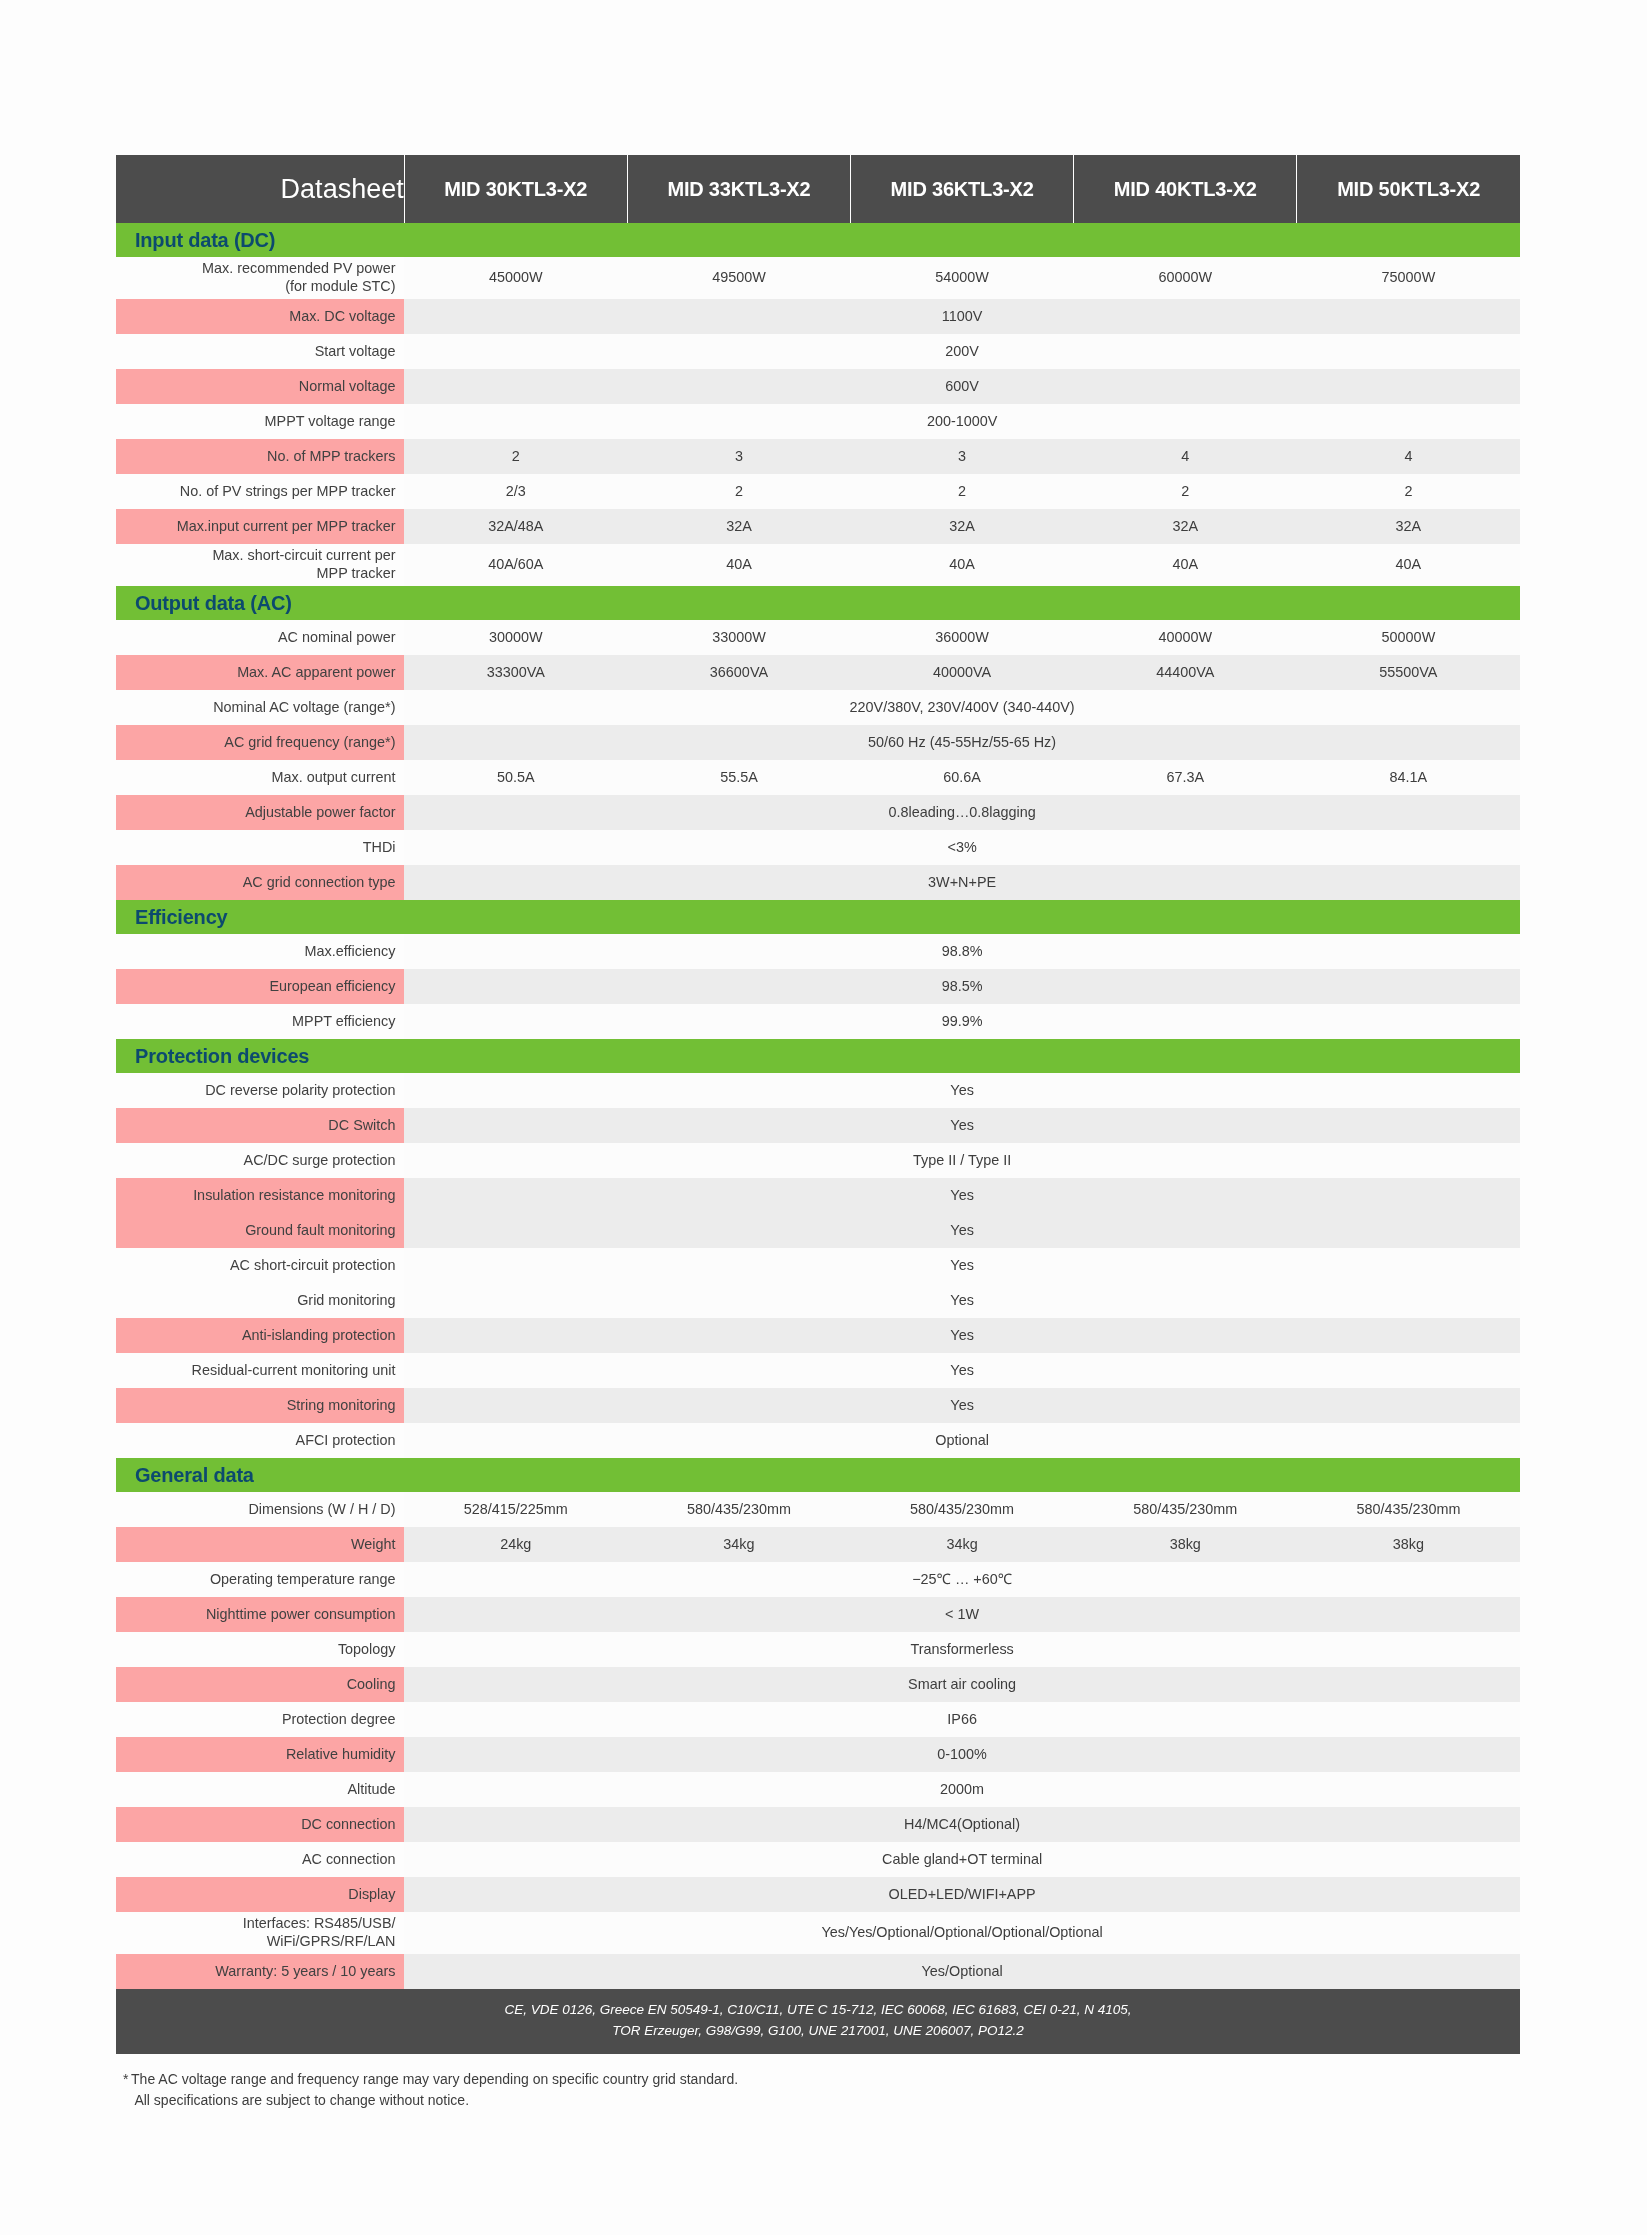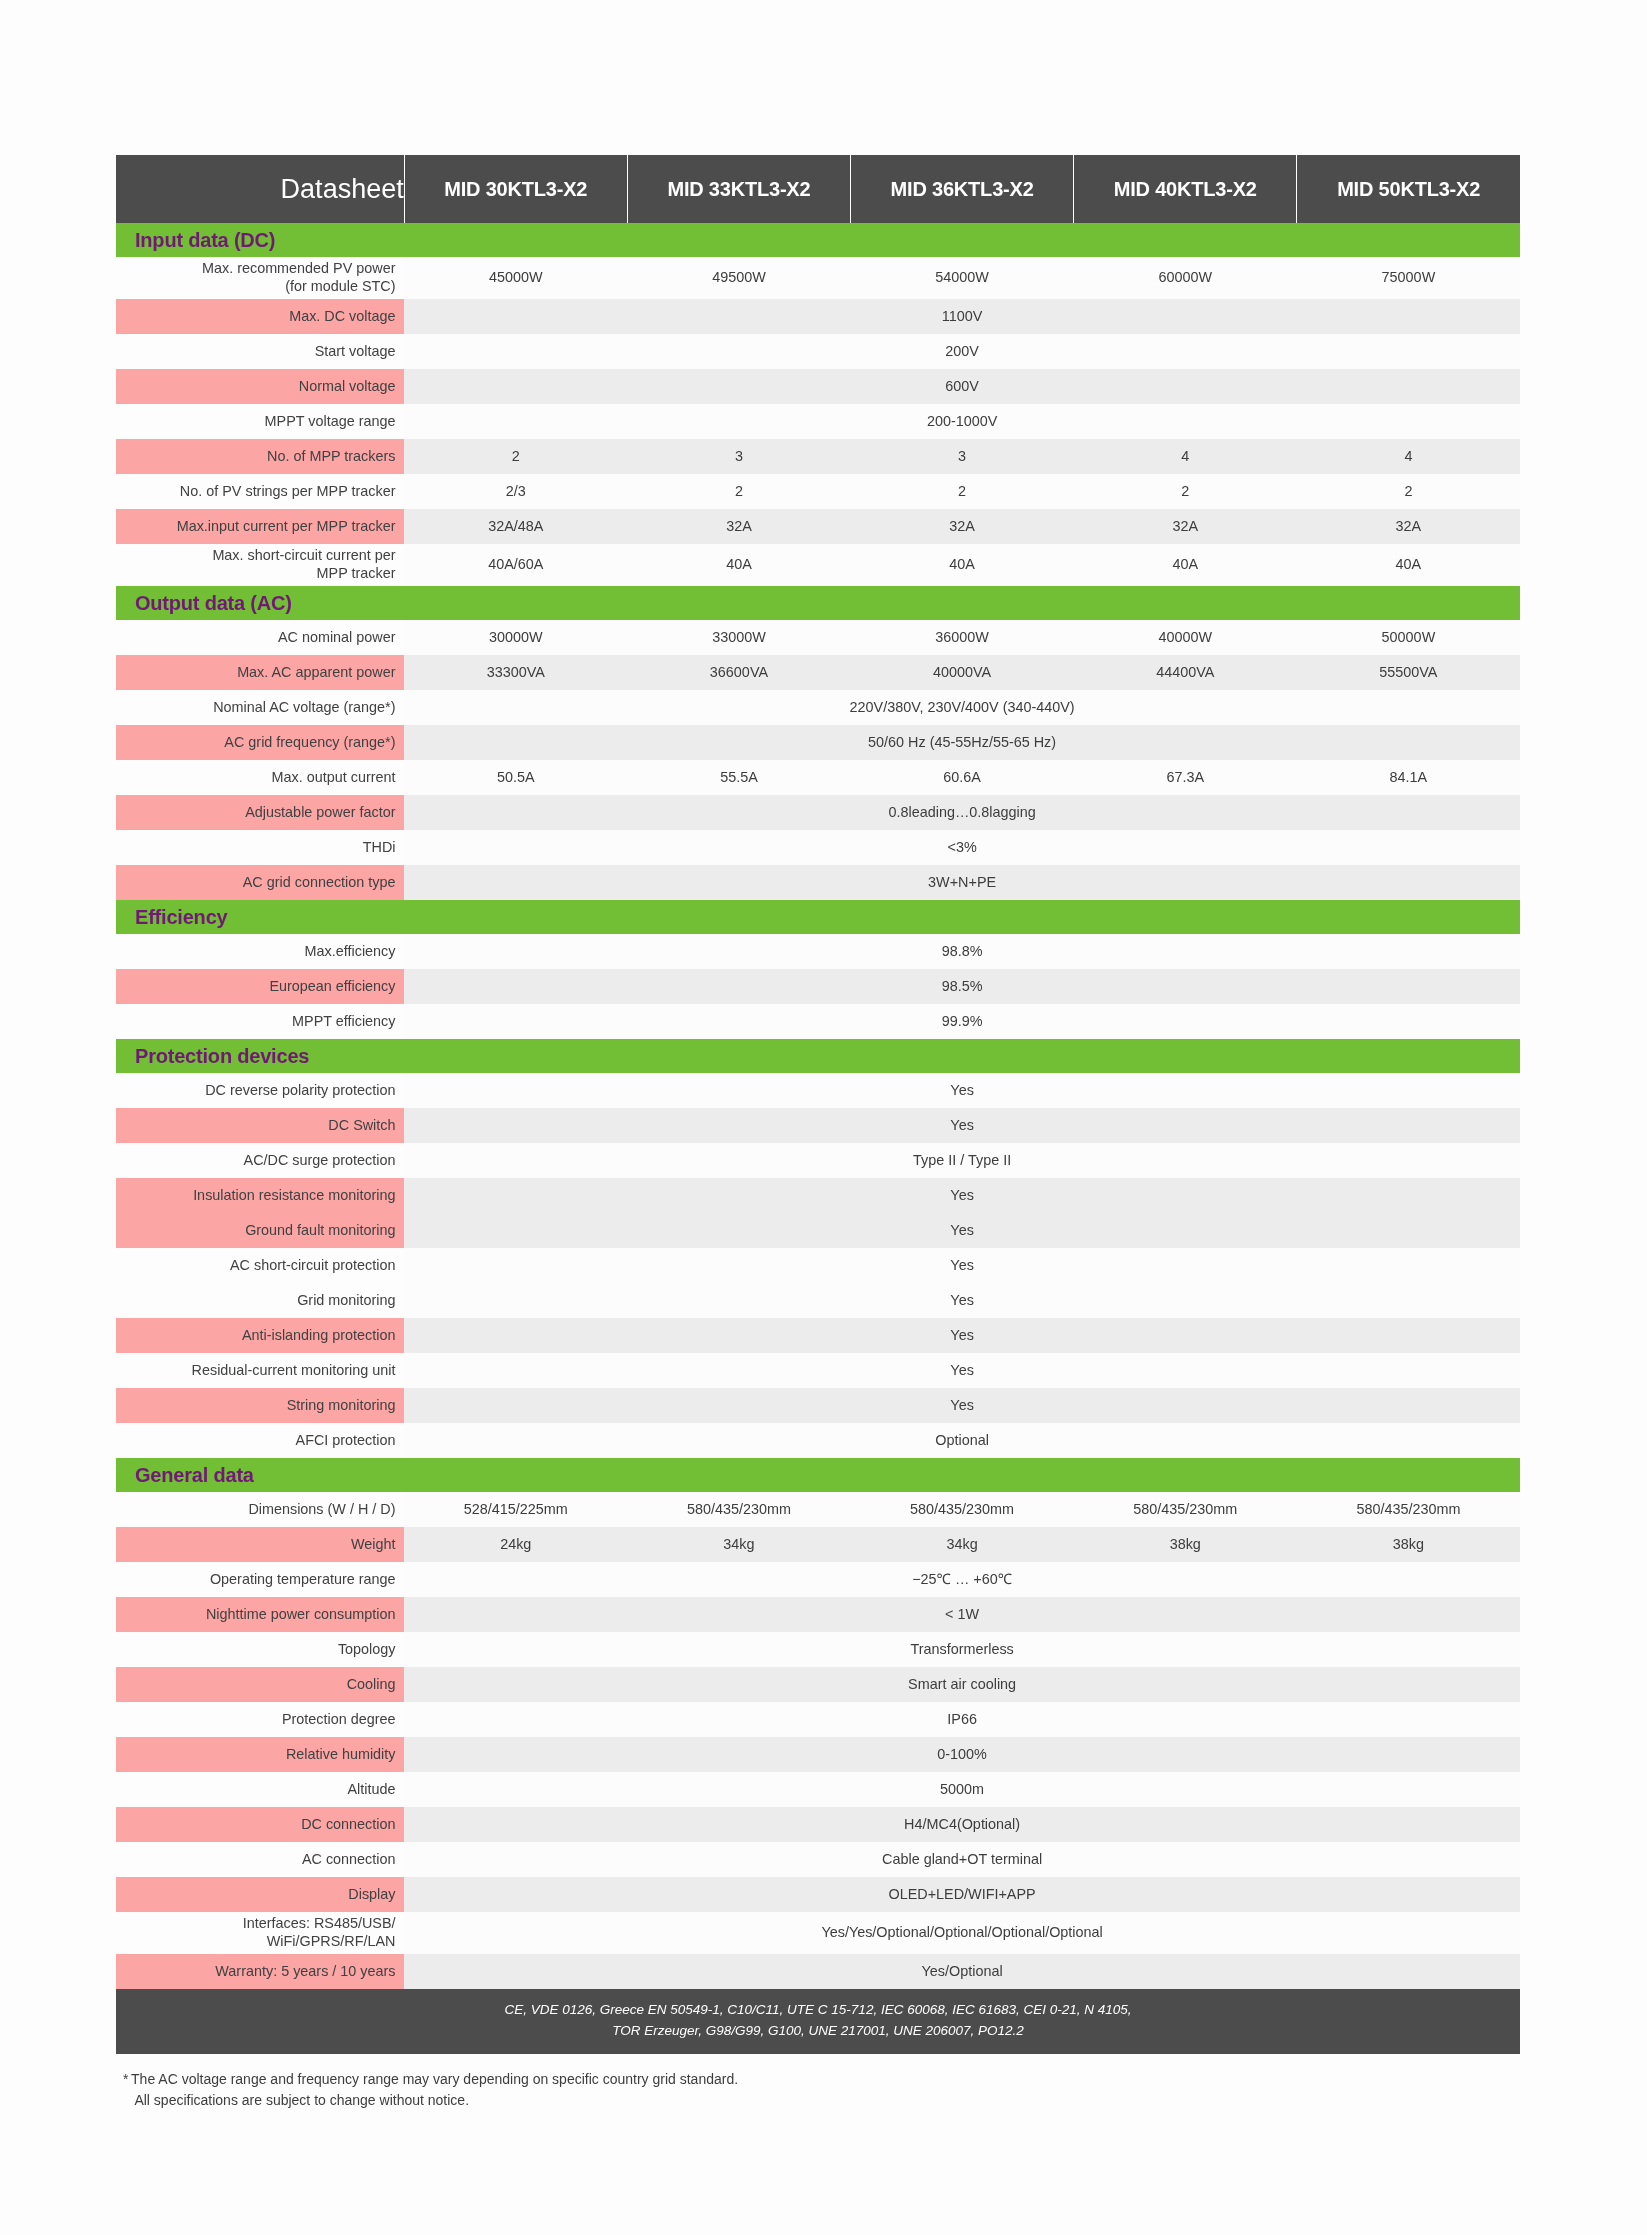--- a/index.html
+++ b/index.html
@@ -53,21 +53,21 @@
     text-align: right;
     padding-left: 19px;
     font-size: 27px;
     font-weight: normal;
     letter-spacing: 0px;
   }
 
   
   tr.section td {
     background: #72bf35;
-    color: #701a75;
+    color: #0c4a6e;
     font-size: 20px;
     font-weight: bold;
     letter-spacing: -0.2px;
     height: 34px;
     padding: 0 0 0 19px;
     text-align: left;
     border: none;
   }
 
   
@@ -349,21 +349,21 @@
           <tr class="data plain h40">
             <td class="lbl">Protection degree</td>
             <td colspan="5">IP66</td>
           </tr>
           <tr class="data alt h40">
             <td class="lbl">Relative humidity</td>
             <td colspan="5">0-100%</td>
           </tr>
           <tr class="data plain h40">
             <td class="lbl">Altitude</td>
-            <td colspan="5">5000m</td>
+            <td colspan="5">2000m</td>
           </tr>
           <tr class="data alt h40">
             <td class="lbl">DC connection</td>
             <td colspan="5">H4/MC4(Optional)</td>
           </tr>
           <tr class="data plain h40">
             <td class="lbl">AC connection</td>
             <td colspan="5">Cable gland+OT terminal</td>
           </tr>
           <tr class="data alt h40">

